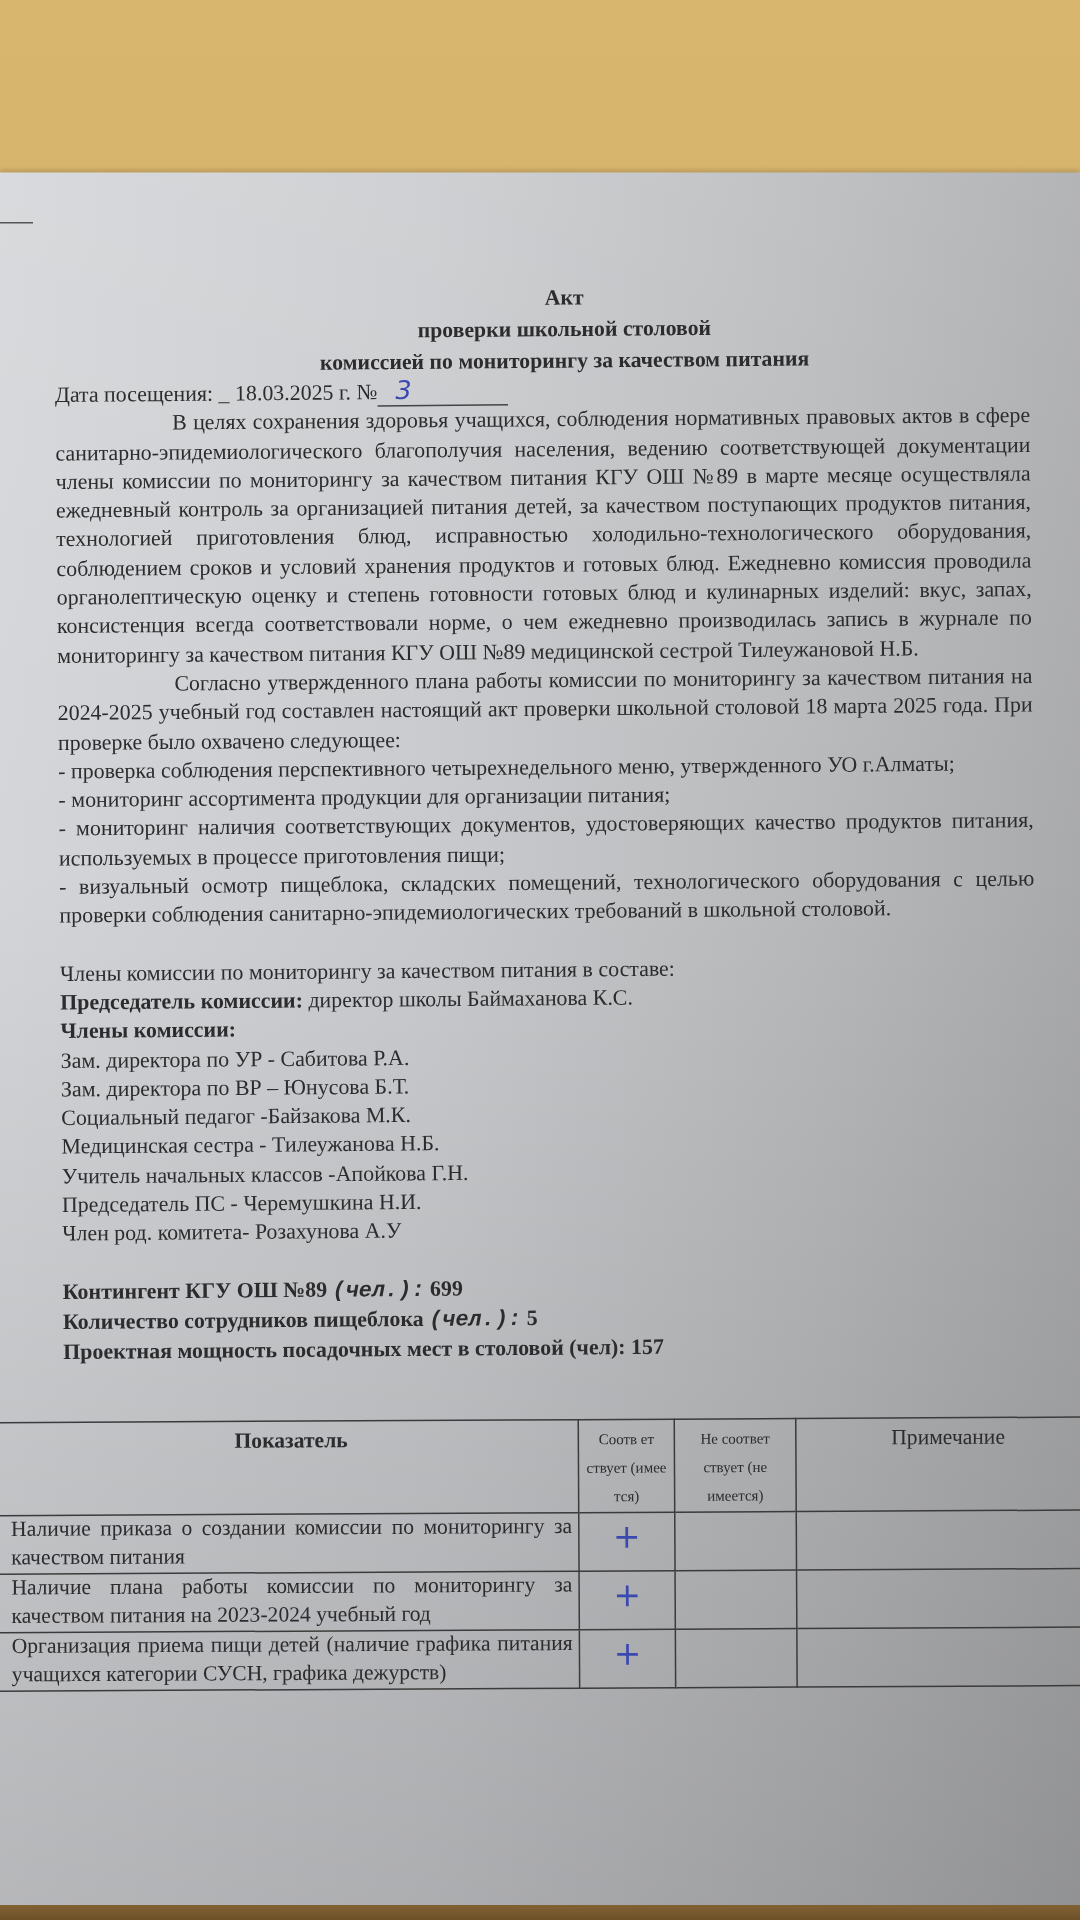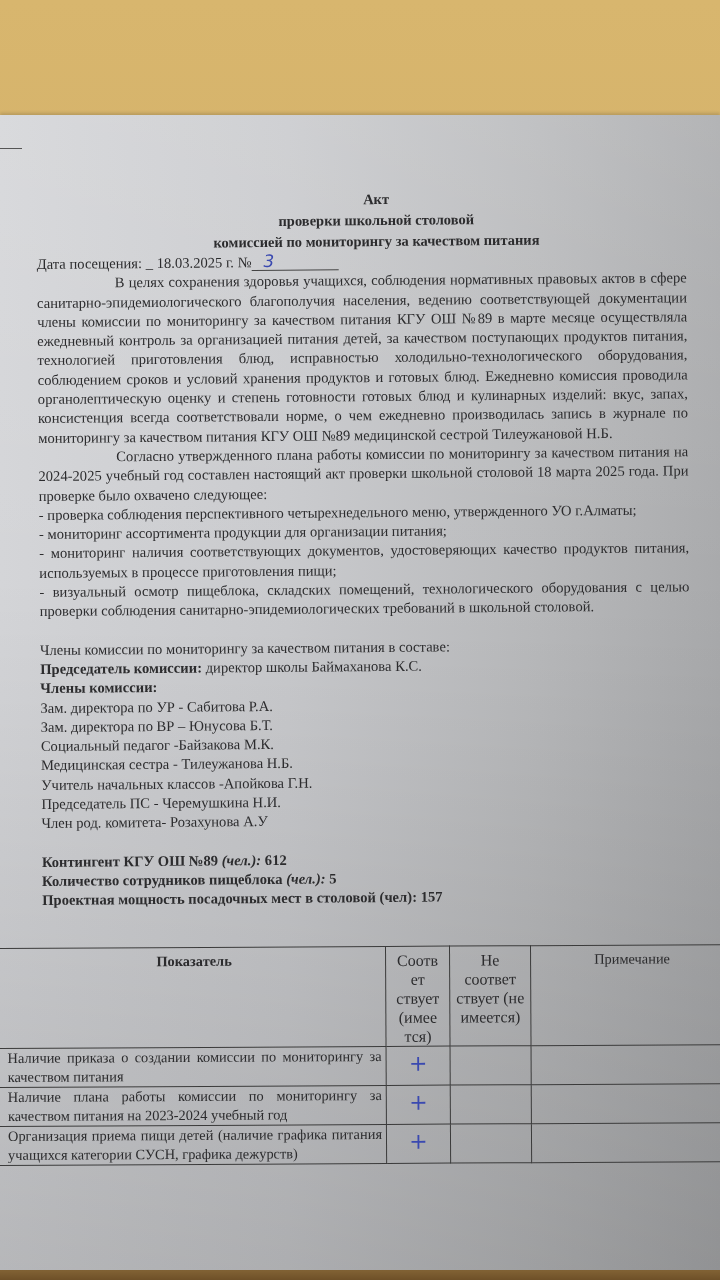--- a/index.html
+++ b/index.html
@@ -32,38 +32,38 @@
   }
   .title-block { text-align: center; font-weight: bold; line-height: 21px; margin-left: 30px; }
   .title-block div { font-size: 14.5px; }
   .date-line { margin-top: 0px; }
   .hand { color: #3a49b0; font-family: "DejaVu Sans", sans-serif; font-style: italic; font-size: 17px; }
   .num-underline { display: inline-block; width: 75px; border-bottom: 1px solid #444; text-align: left; padding-left: 12px; height: 17px; line-height: 16px; }
   .para { text-align: justify; text-indent: 78px; margin: 0; }
   .para.noindent { text-indent: 0; }
   .gap { height: 19px; }
   .bold { font-weight: bold; }
-  .italic { font-style: italic; }
+  .italic { font-style: italic; font-family: Liberation Mono, monospace; }
   .stats { font-weight: bold; }
   table.check {
     position: absolute; left: -6px; top: 948px; width: 740px;
     border-collapse: collapse; color: #2c2c2e; font-size: 14.4px; line-height: 19px;
     transform: rotate(-0.3deg); transform-origin: left top;
   }
   table.check td, table.check th {
     border: 1px solid #3b3b3b; vertical-align: top; padding: 0 4px;
   }
   table.check th { font-weight: normal; text-align: center; padding-top: 4px; }
   table.check th.h-ind { font-weight: bold; }
   .c-ind { width: 374px; text-align: justify; padding-left: 12px !important; }
   .c-yes { width: 55px; text-align: center; }
   .c-no { width: 72px; text-align: center; }
   .c-note { }
   .plus { color: #3a49b0; font-family: "DejaVu Sans", sans-serif; font-size: 22px; line-height: 30px; display: inline-block; margin-top: 2px; }
-  .hdr-small { font-size: 16px; line-height: 19px; }
+  .hdr-small { font-size: 10px; line-height: 19px; }
 </style>
 </head>
 <body>
 
 <div class="wood-bottom"></div>
 <div class="paper"></div>
 <div class="tick-mark"></div>
 
 <div class="content">
   <div class="title-block">
@@ -95,21 +95,21 @@
   <div>Зам. директора по ВР – Юнусова Б.Т.</div>
   <div>Социальный педагог -Байзакова М.К.</div>
   <div>Медицинская  сестра - Тилеужанова Н.Б.</div>
   <div>Учитель начальных классов  -Апойкова Г.Н.</div>
   <div>Председатель  ПС - Черемушкина Н.И.</div>
   <div>Член род. комитета- Розахунова А.У</div>
 
   <div class="gap"></div>
 
   <div class="stats">
-    <span>Контингент КГУ ОШ №89 </span><span class="italic">(чел.):</span><span> 612</span>
+    <span>Контингент КГУ ОШ №89 </span><span class="italic">(чел.):</span><span> 699</span>
   </div>
   <div class="stats">
     <span>Количество сотрудников пищеблока </span><span class="italic">(чел.):</span><span> 5</span>
   </div>
   <div class="stats">
     <span>Проектная мощность посадочных мест в столовой (чел):</span><span class="italic"></span><span> 157</span>
   </div>
 </div>
 
 <table class="check">

